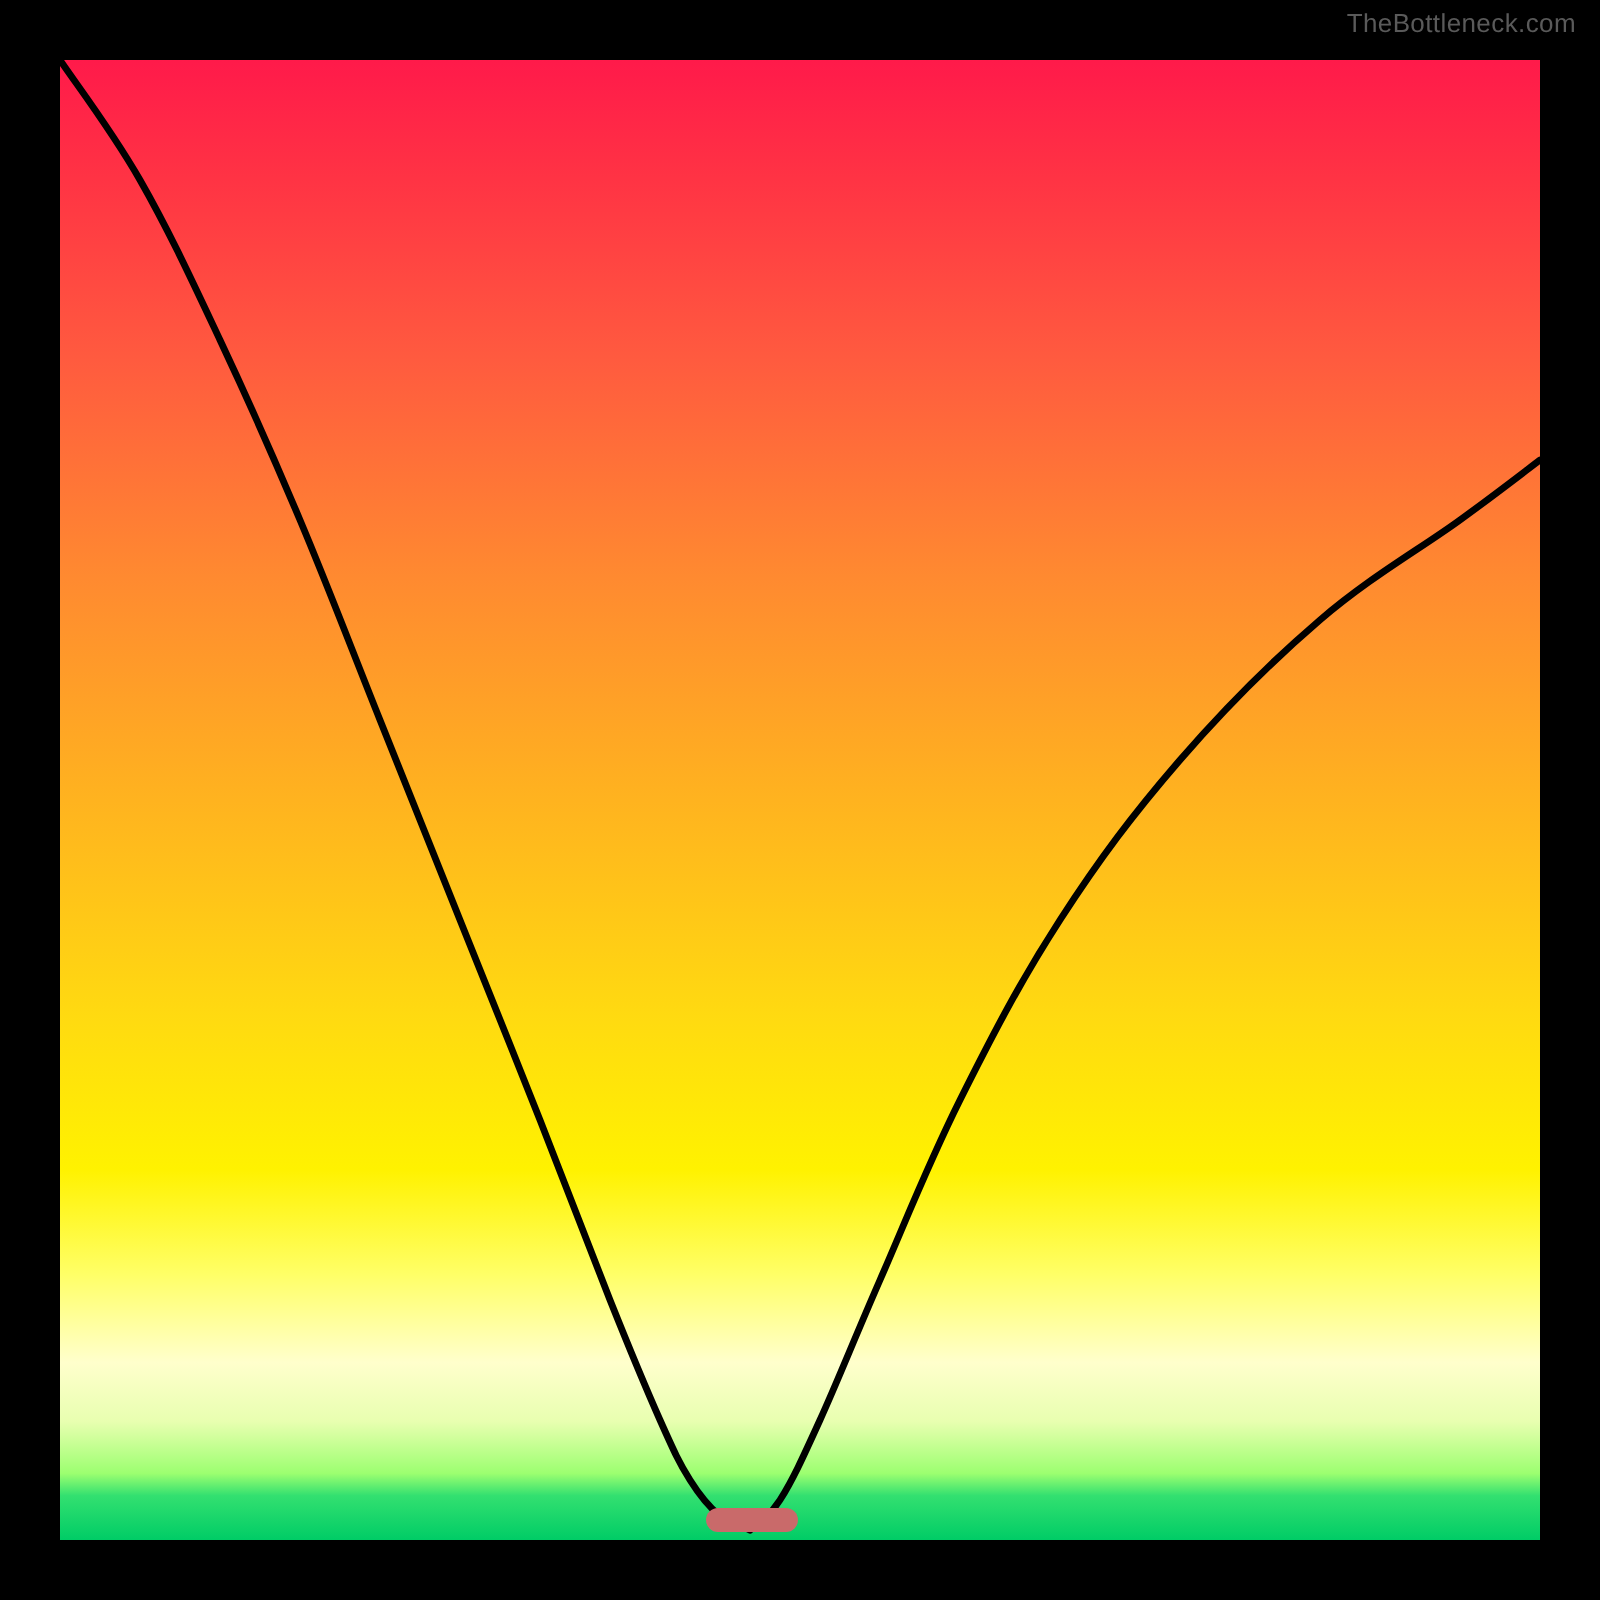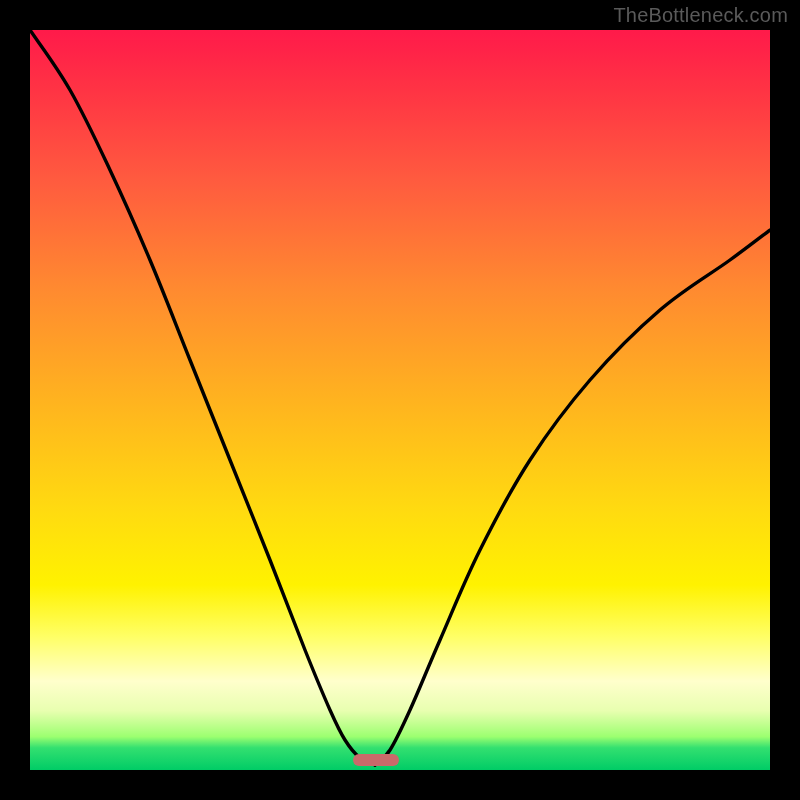--- a/index.html
+++ b/index.html
@@ -36,21 +36,21 @@
       #9cff70 95.5%,
       #33e070 97%,
       #00cc66 100%
     );
   }
   .watermark {
     position: absolute;
     top: 4px;
     right: 12px;
     color: #5a5a5a;
-    font-size: 20px;
+    font-size: 13px;
     letter-spacing: 0.2px;
     user-select: none;
     z-index: 5;
   }
   svg.curve {
     position: absolute;
     inset: 0;
     z-index: 3;
   }
   .marker {

